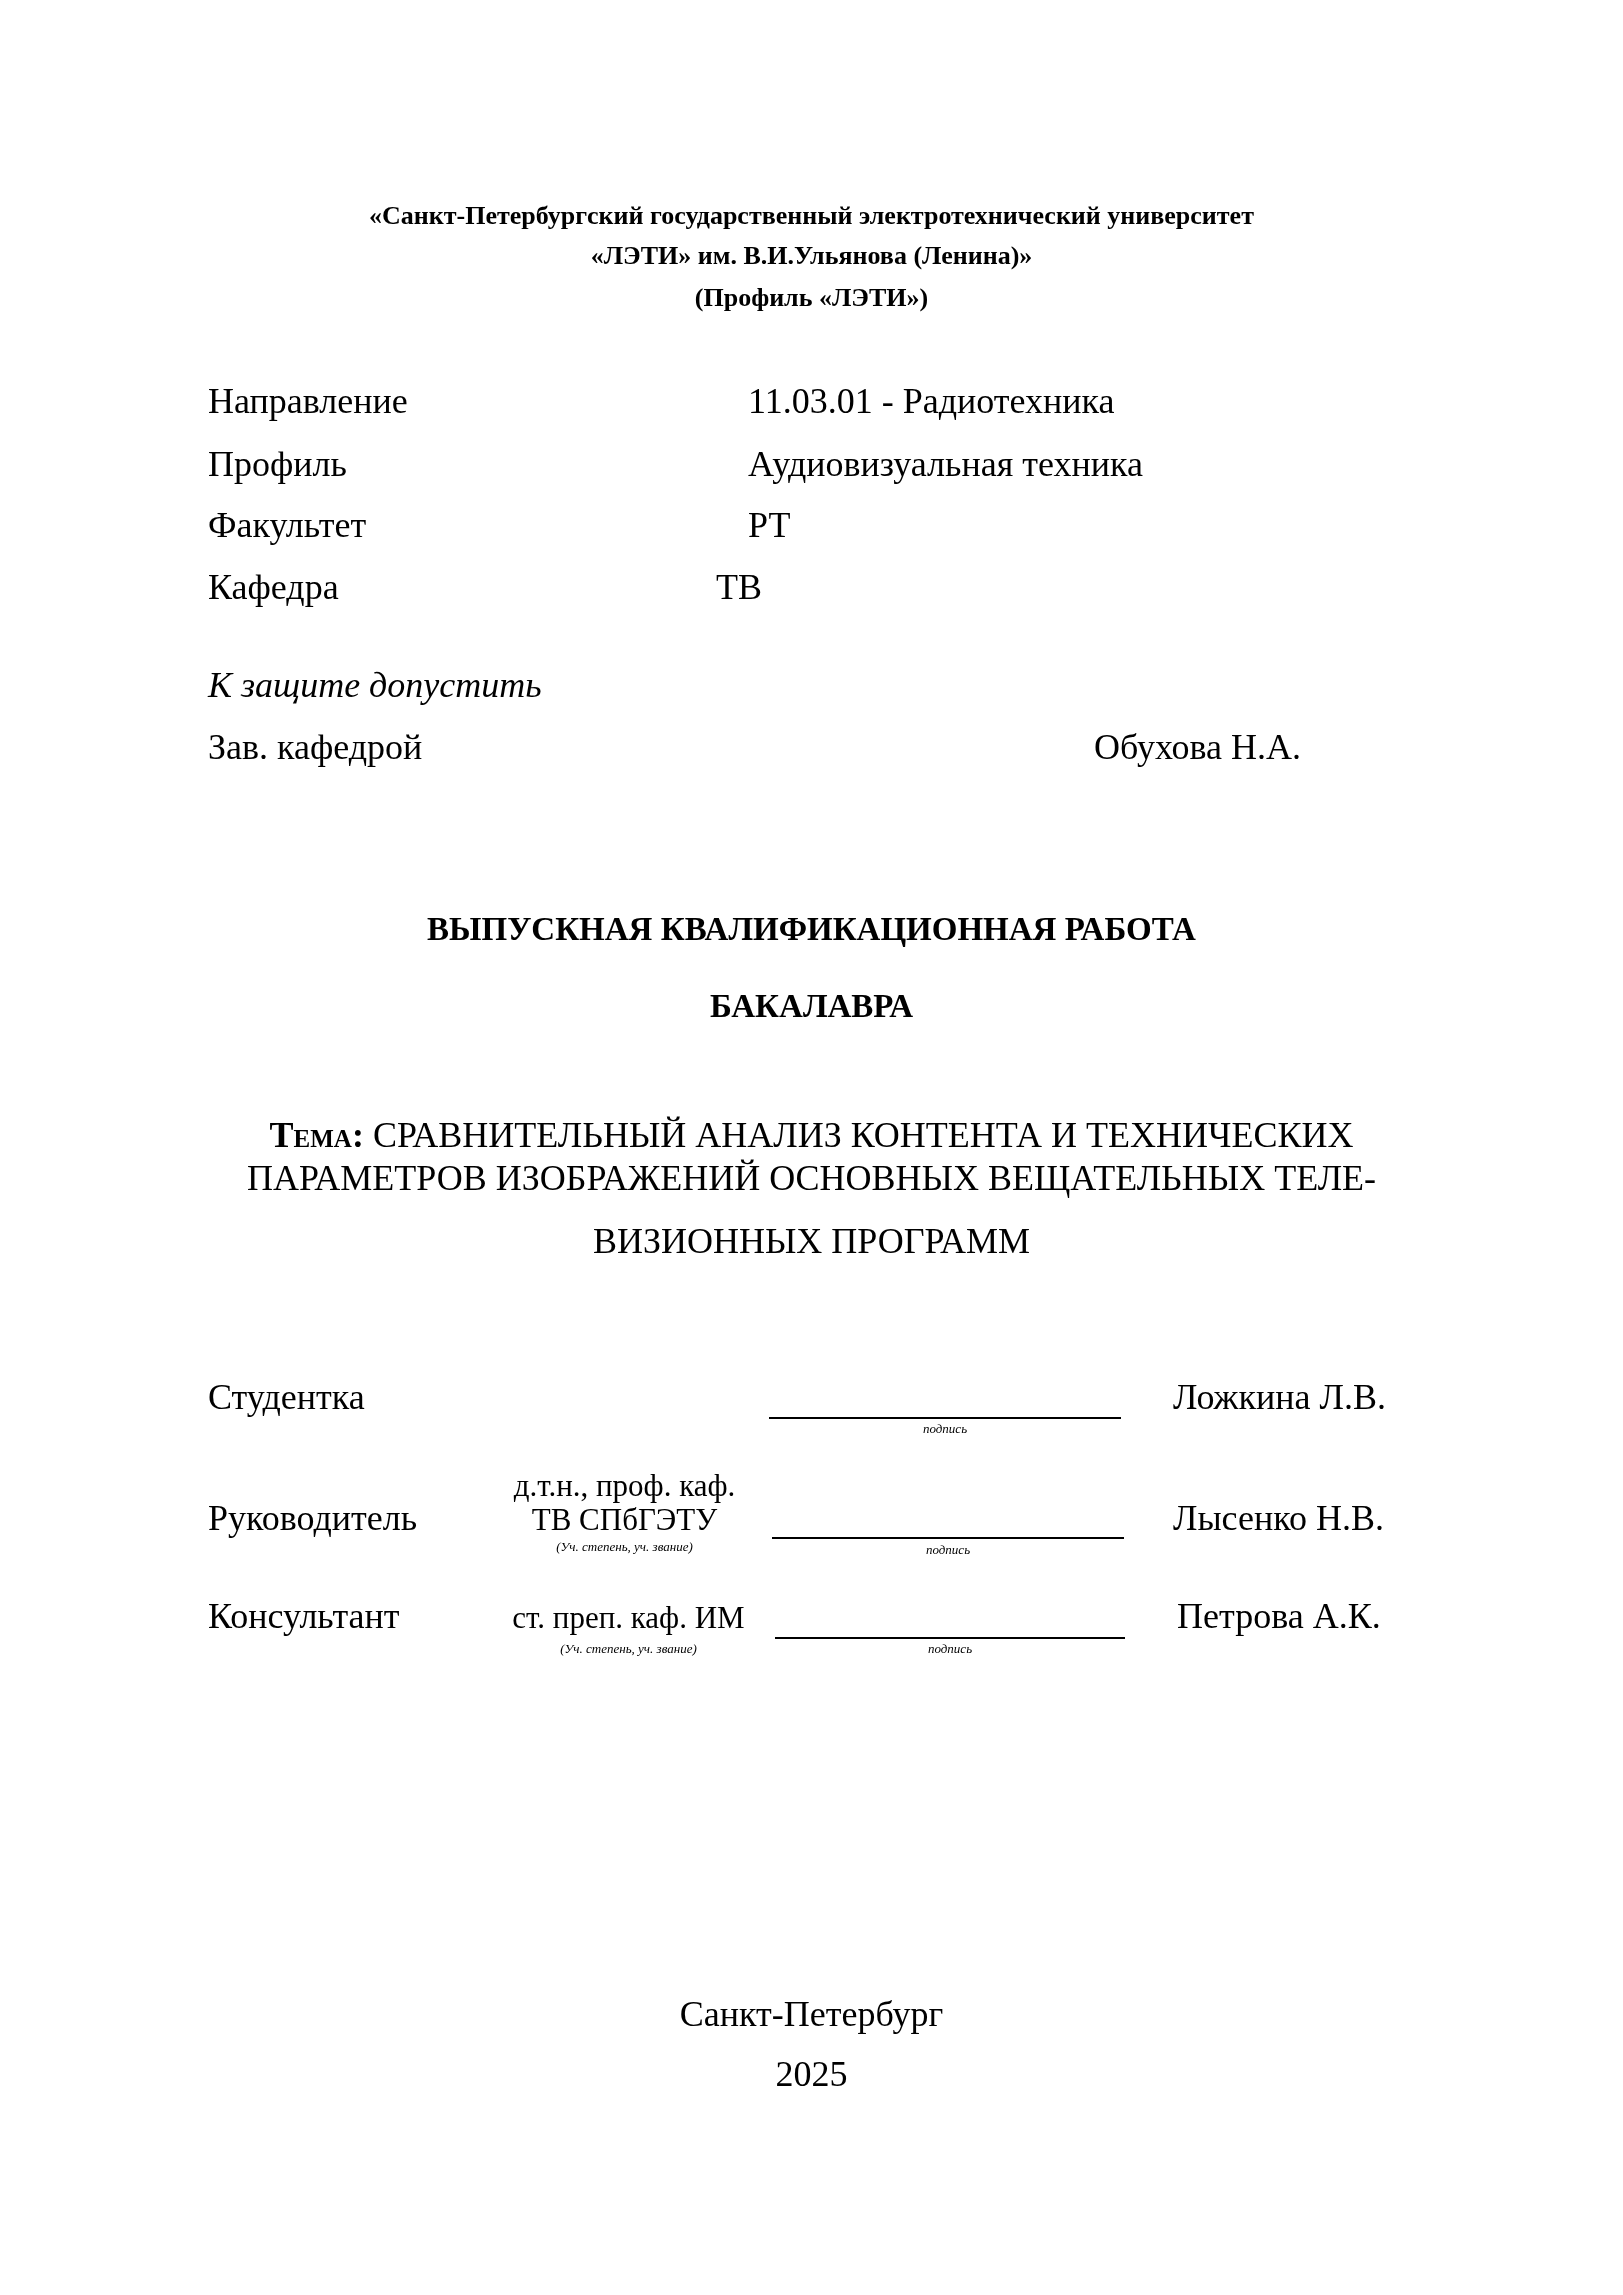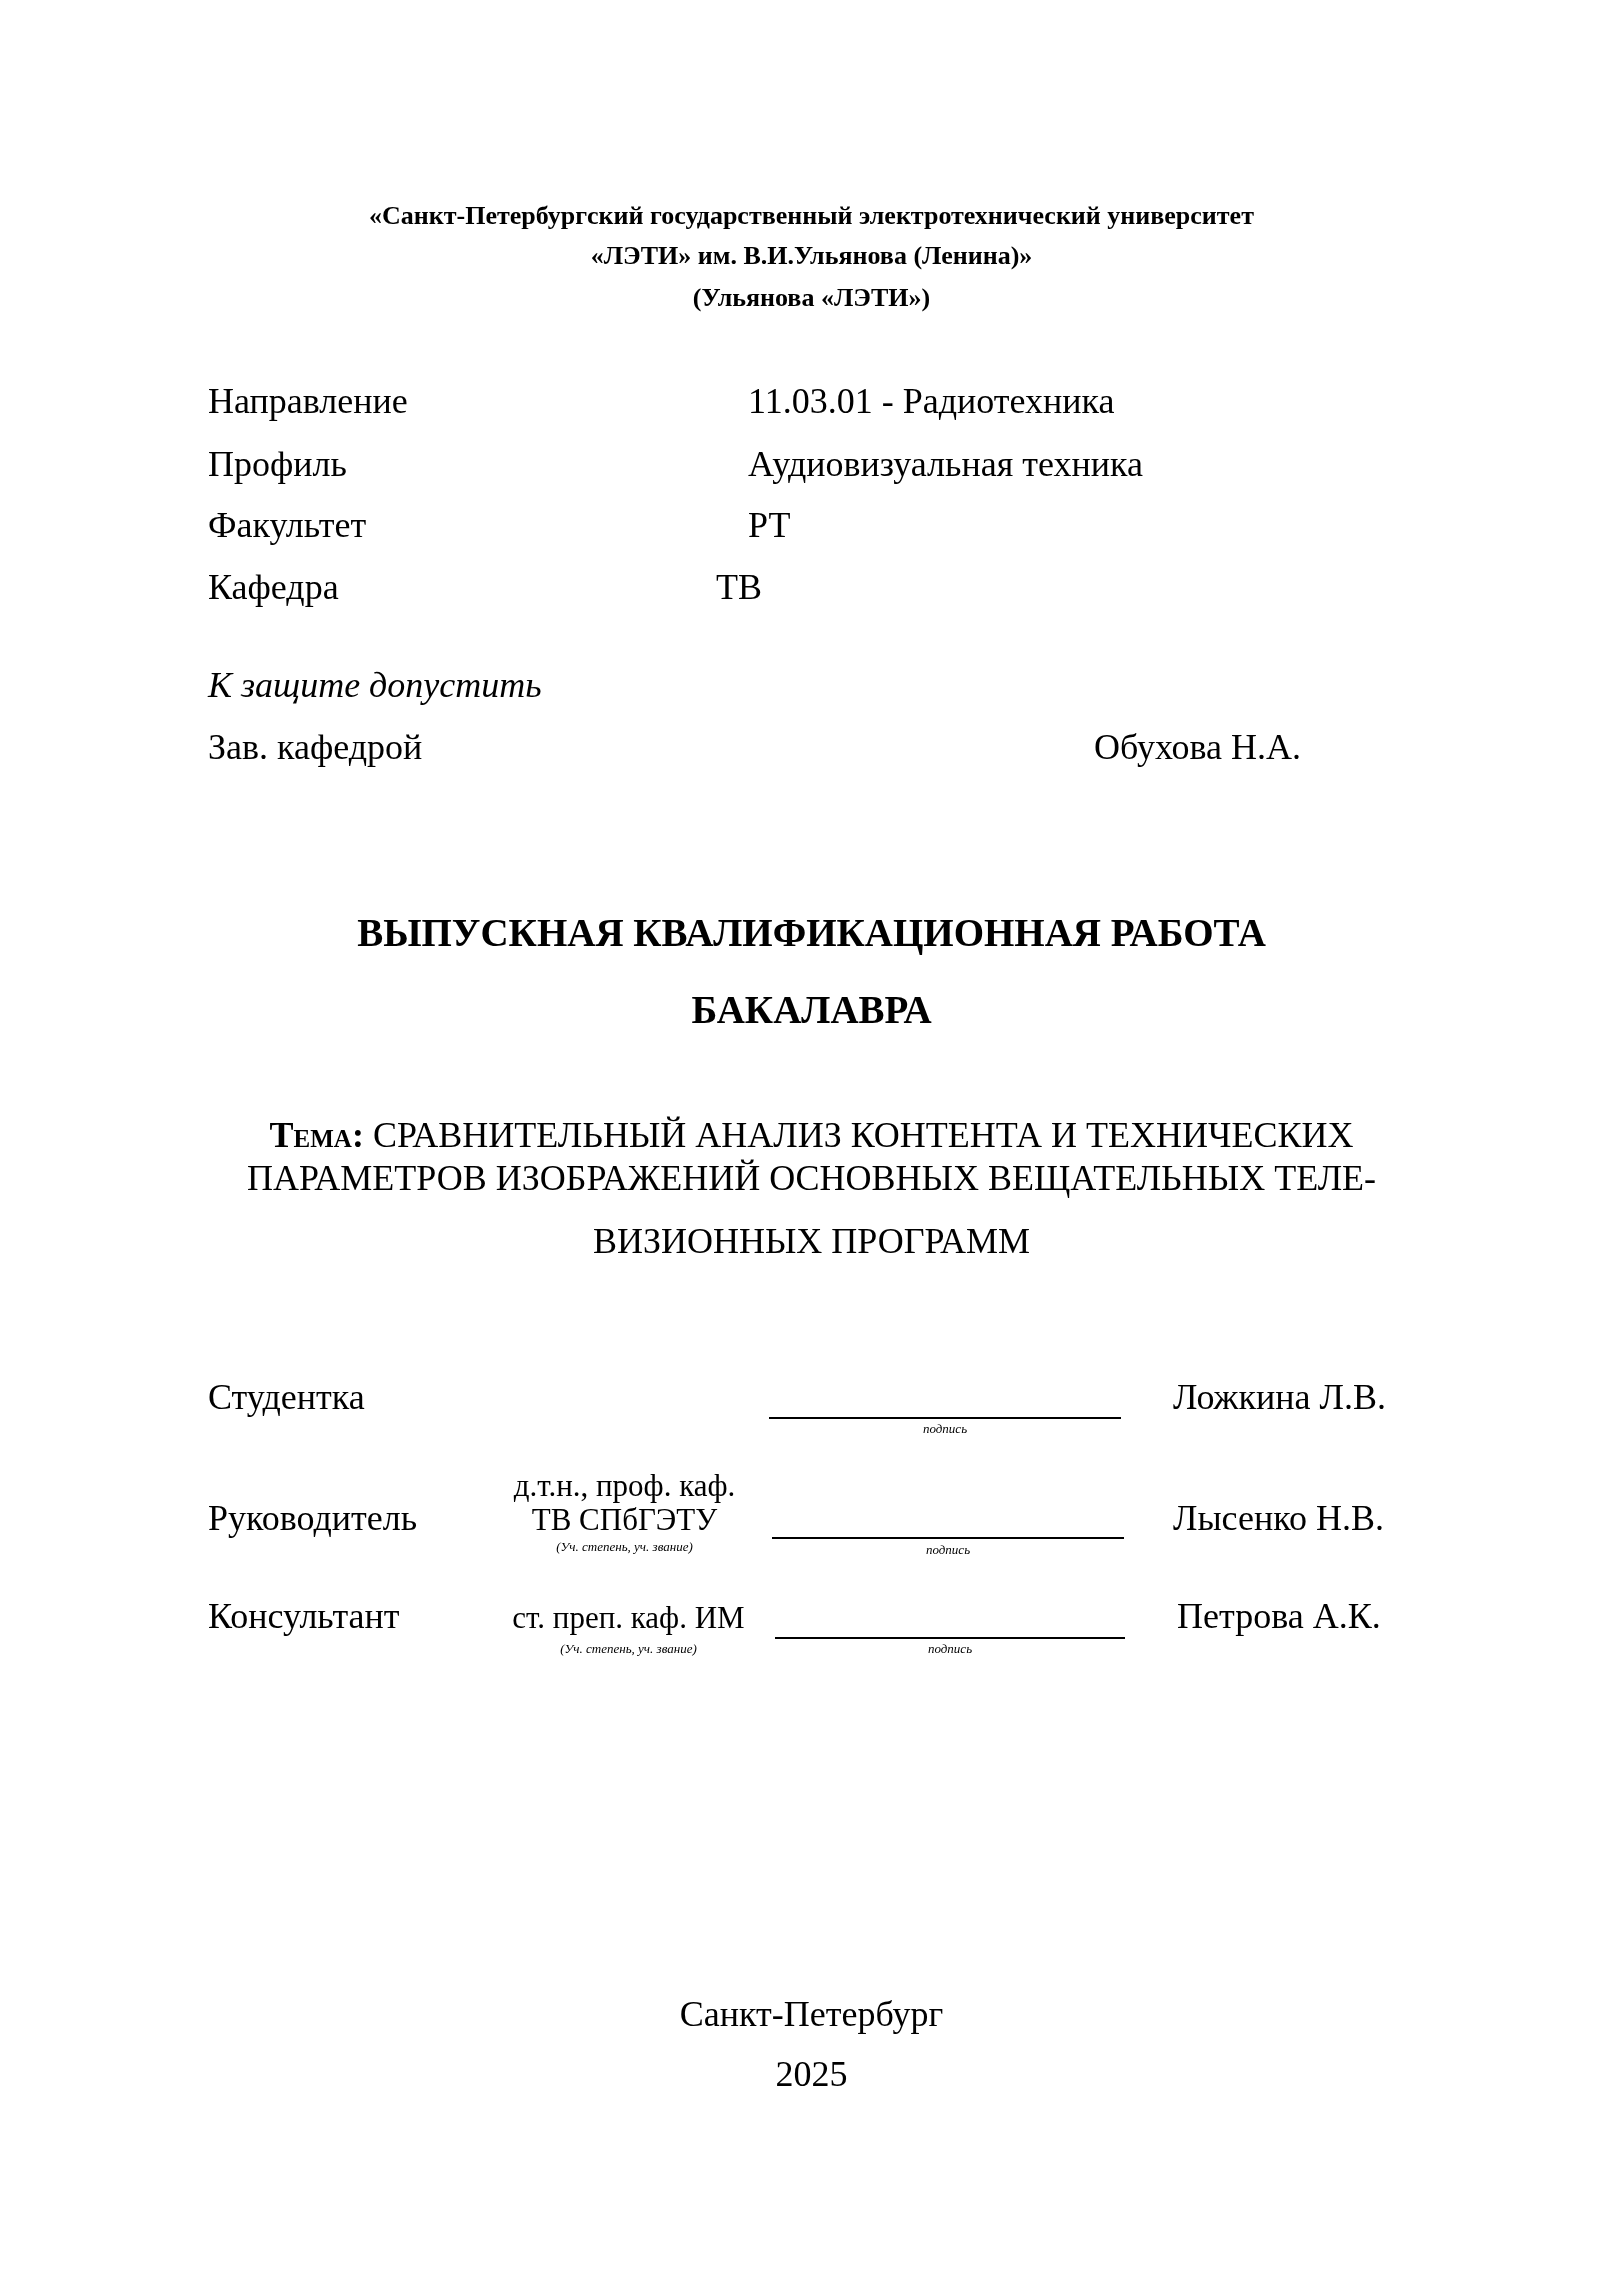--- a/index.html
+++ b/index.html
@@ -3,34 +3,34 @@
   <meta charset="utf-8">
   <style>
     html, body { margin: 0; padding: 0; background: #ffffff; }
     body { width: 1623px; height: 2295px; position: relative; overflow: hidden;
            font-family: "Liberation Serif", serif; color: #000000; }
     .t { position: absolute; line-height: 1; white-space: nowrap; margin: 0; }
     .center { left: 0; width: 1623px; text-align: center; }
     .hdr { font-size: 26px; font-weight: bold; }
     .body46 { font-size: 36px; }
     .ital { font-style: italic; text-align: right; }
-    .h1 { font-size: 39px; font-weight: bold; }
+    .h1 { font-size: 33px; font-weight: bold; }
     .topic { font-size: 36px; }
     .topic .lbl { font-weight: bold; font-variant: small-caps; }
     .sm40 { font-size: 31px; }
     .cap { font-size: 13px; font-style: italic; }
     .sigline { position: absolute; height: 0; border-top: 2.4px solid #000; }
     .centerbox { position: absolute; text-align: center; line-height: 1; white-space: nowrap; }
   </style>
 </head>
 <body>
 
 <div class="t center hdr" style="top:203px;">«Санкт-Петербургский государственный электротехнический университет</div>
 <div class="t center hdr" style="top:243px;">«ЛЭТИ» им. В.И.Ульянова (Ленина)»</div>
-<div class="t center hdr" style="top:285px;">(Ульянова «ЛЭТИ»)</div>
+<div class="t center hdr" style="top:285px;">(Профиль «ЛЭТИ»)</div>
 
 <div>
   <div>
     <div class="t body46" style="left:208px; top:383px;">Направление</div>
     <div class="t body46" style="left:748px; top:383px;">11.03.01 - Радиотехника</div>
   </div>
   <div>
     <div class="t body46" style="left:208px; top:446px;">Профиль</div>
     <div class="t body46" style="left:748px; top:446px;">Аудиовизуальная техника</div>
   </div>

